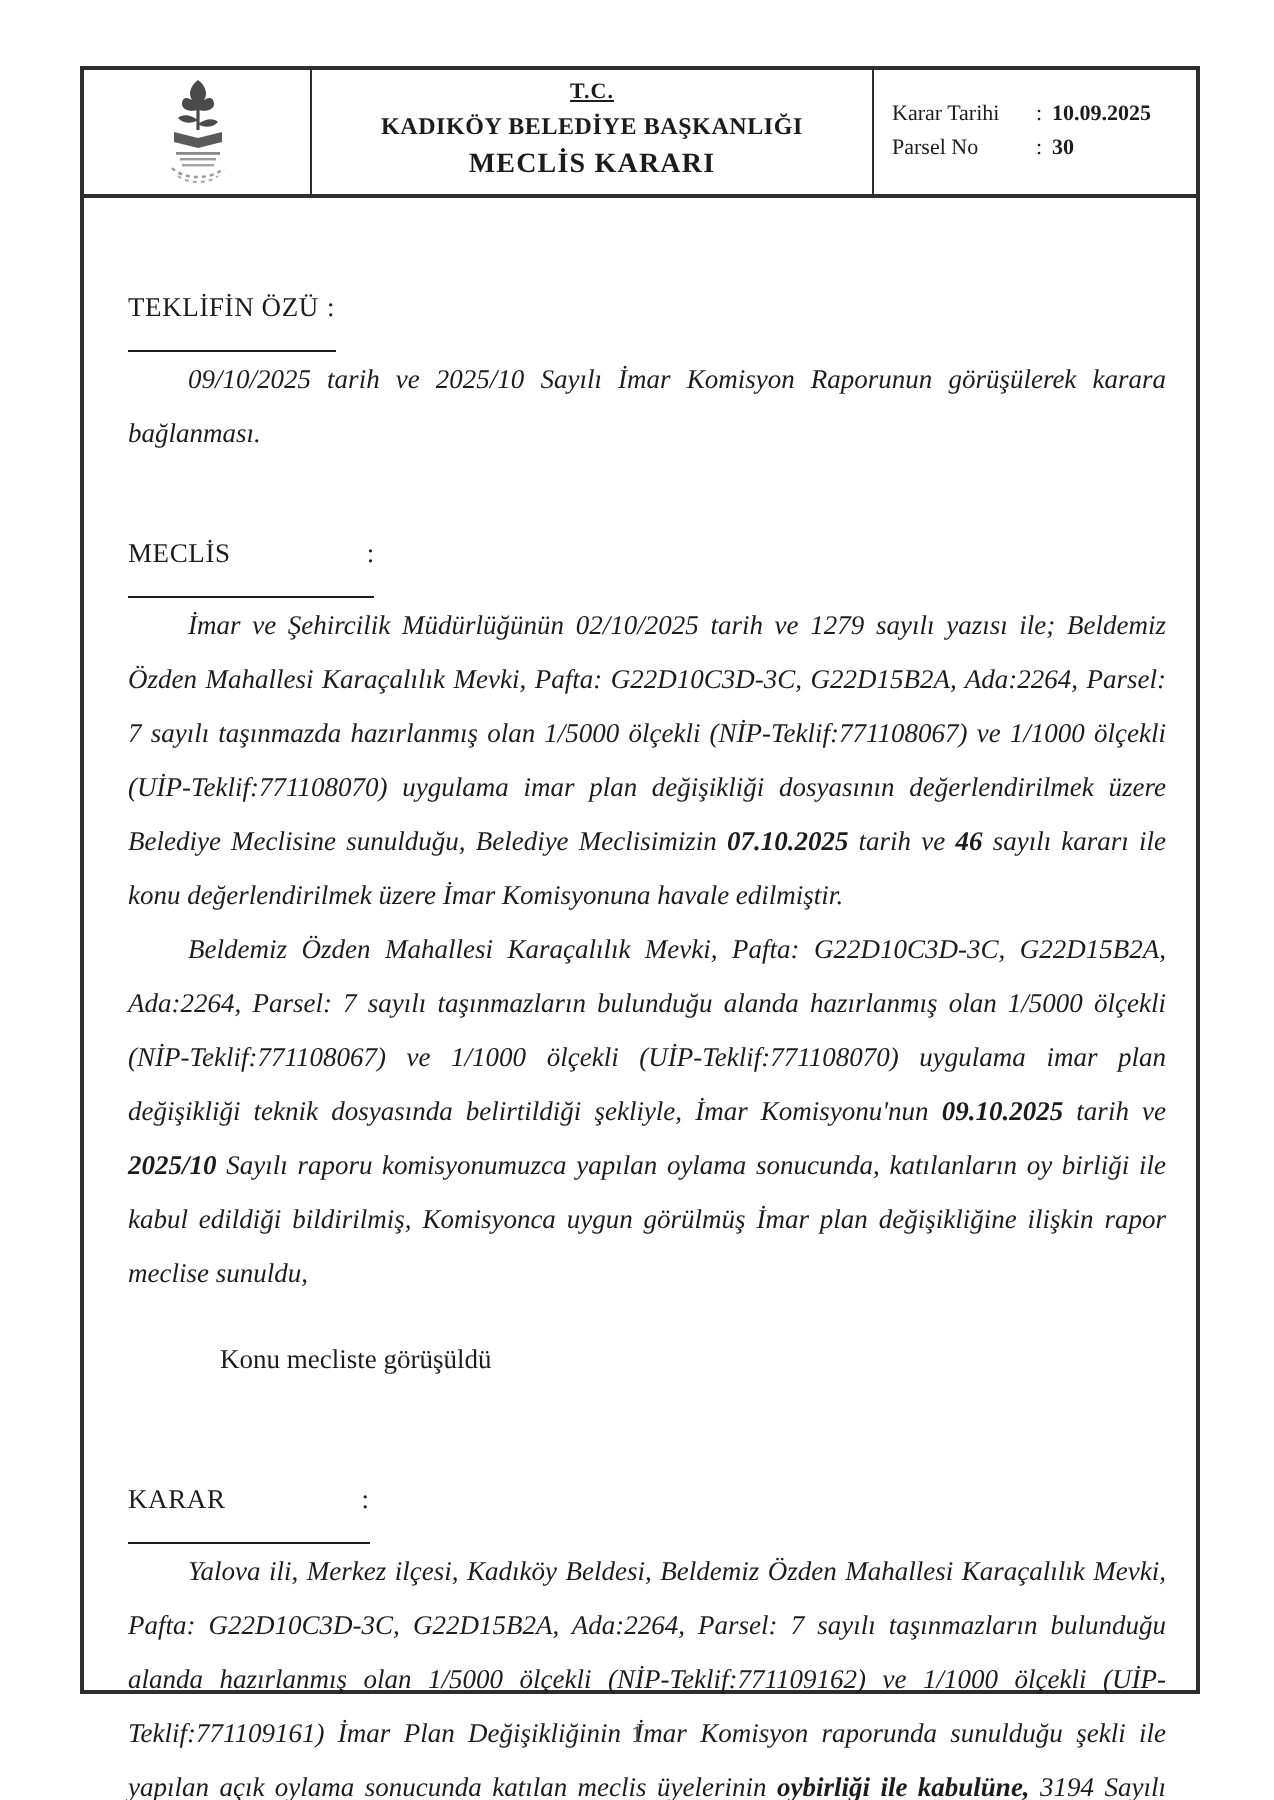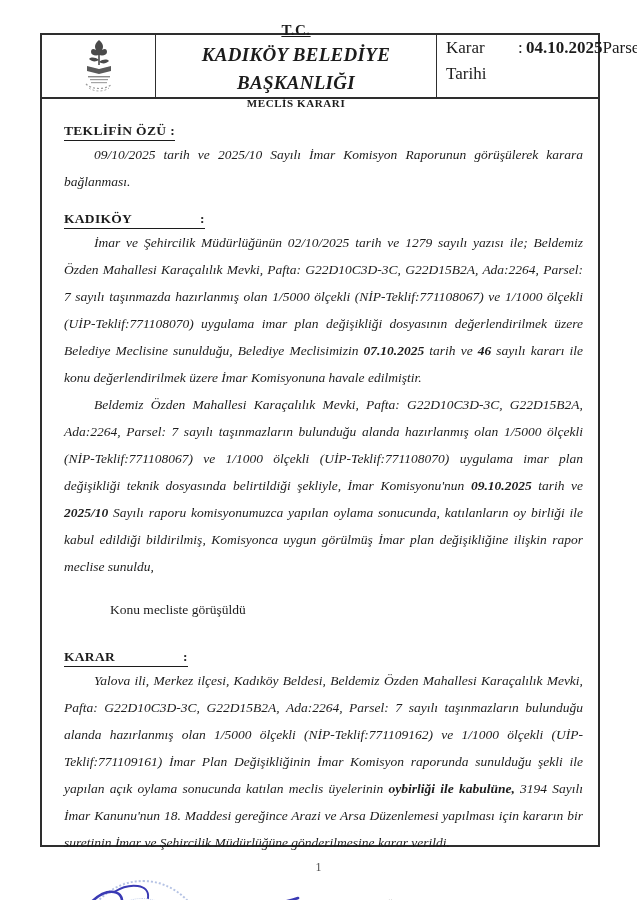--- a/index.html
+++ b/index.html
@@ -30,46 +30,47 @@
     display:flex;align-items:center;justify-content:center;
   }
   .title-cell{
     flex:1;
     border-right:1.5px solid #2e2e2e;
     display:flex;flex-direction:column;align-items:center;justify-content:center;
     text-align:center;
     font-weight:bold;
     line-height:1.45;
   }
-  .title-republic{font-size:15px;letter-spacing:.5px;text-decoration:underline;}
-  .title-municipality{font-size:19px;letter-spacing:.3px;font-style:italic;}
-  .title-doctype{font-size:11px;letter-spacing:.6px;}
+  .title-republic{font-size:11px;letter-spacing:.5px;text-decoration:underline;}
+  .title-municipality{font-size:12px;letter-spacing:.3px;}
+  .title-doctype{font-size:14px;letter-spacing:.6px;}
   .meta-cell{
     width:152px;
-    display:flex;flex-direction:row;
+    display:flex;flex-direction:column;justify-content:center;
     padding-left:9px;
-    font-size:17px;
+    font-size:11px;
     line-height:1.55;
   }
   .meta-row{display:flex;}
   .meta-label{width:72px;}
   .meta-colon{width:8px;}
   .meta-value{font-weight:bold;}
   
   .doc-body{
     padding:24px 15px 0 22px;
     font-size:13.5px;
   }
   .sec-head{
     display:inline-block;
-    font-weight:bold;
+    font-weight:normal;
     font-size:13.5px;
     border-bottom:1.6px solid #1c1c1c;
-    padding-bottom:1px;
+    padding-bottom:13px;
     letter-spacing:.3px;
+    margin-top:23px;
   }
   .sec-gap{display:inline-block;}
   .gap-sm{width:4px;}
   .gap-lg{width:68px;}
   p.doc-par{
     margin:0;
     text-align:justify;
     line-height:27px;
     text-indent:30px;
     font-style:italic;
@@ -169,39 +170,39 @@
     </div>
     <div class="title-cell">
       <div class="title-republic">T.C.</div>
       <div class="title-municipality">KADIKÖY BELEDİYE BAŞKANLIĞI</div>
       <div class="title-doctype">MECLİS KARARI</div>
     </div>
     <div class="meta-cell">
       <div class="meta-row">
         <span class="meta-label">Karar Tarihi</span>
         <span class="meta-colon">:</span>
-        <span class="meta-value">04.10.2025</span>
+        <span class="meta-value">10.09.2025</span>
       </div>
       <div class="meta-row">
         <span class="meta-label">Parsel No</span>
         <span class="meta-colon">:</span>
         <span class="meta-value">30</span>
       </div>
     </div>
   </div>
 
   <div class="doc-body">
 
     <div>
       <span class="sec-head"><span>TEKLİFİN ÖZÜ</span><span class="sec-gap gap-sm"></span><span>:</span></span>
       <p class="doc-par mt-oz">09/10/2025 tarih ve 2025/10 Sayılı İmar Komisyon Raporunun görüşülerek karara bağlanması.</p>
     </div>
 
     <div class="mt-sec">
-      <span class="sec-head"><span>KADIKÖY</span><span class="sec-gap gap-lg"></span><span>:</span></span>
+      <span class="sec-head"><span>MECLİS</span><span class="sec-gap gap-lg"></span><span>:</span></span>
 
       <p class="doc-par mt-par"><span>İmar ve Şehircilik Müdürlüğünün 02/10/2025 tarih ve 1279 sayılı yazısı ile; Beldemiz Özden Mahallesi Karaçalılık Mevki, Pafta: G22D10C3D-3C, G22D15B2A, Ada:2264, Parsel: 7 sayılı taşınmazda hazırlanmış olan 1/5000 ölçekli (NİP-Teklif:771108067) ve 1/1000 ölçekli (UİP-Teklif:771108070) uygulama imar plan değişikliği  dosyasının değerlendirilmek üzere Belediye Meclisine sunulduğu, Belediye Meclisimizin </span><b>07.10.2025</b><span> tarih ve </span><b>46</b><span> sayılı kararı ile konu değerlendirilmek üzere İmar Komisyonuna  havale edilmiştir.</span></p>
 
       <p class="doc-par mt-parbig"><span>Beldemiz Özden Mahallesi Karaçalılık Mevki, Pafta: G22D10C3D-3C, G22D15B2A, Ada:2264, Parsel: 7 sayılı taşınmazların bulunduğu alanda hazırlanmış olan 1/5000 ölçekli (NİP-Teklif:771108067) ve 1/1000 ölçekli (UİP-Teklif:771108070) uygulama imar plan değişikliği teknik dosyasında belirtildiği şekliyle, İmar Komisyonu'nun </span><b>09.10.2025</b><span> tarih ve </span><b>2025/10</b><span> Sayılı raporu komisyonumuzca yapılan oylama sonucunda, katılanların oy birliği ile kabul edildiği bildirilmiş, Komisyonca uygun görülmüş İmar plan değişikliğine ilişkin rapor meclise sunuldu,</span></p>
 
       <p class="plain-line">Konu mecliste görüşüldü</p>
     </div>
 
     <div class="mt-parbig">
       <span class="sec-head"><span>KARAR</span><span class="sec-gap gap-lg"></span><span>:</span></span>

